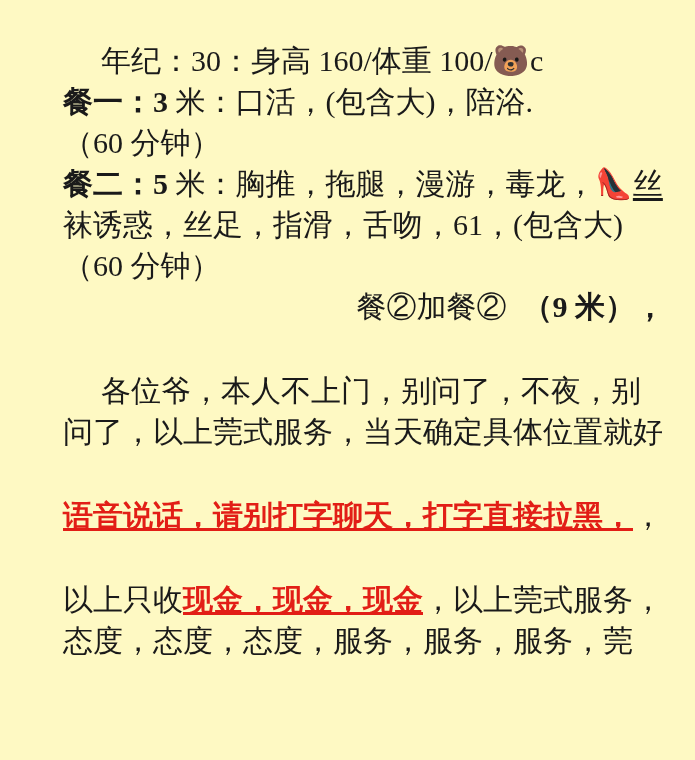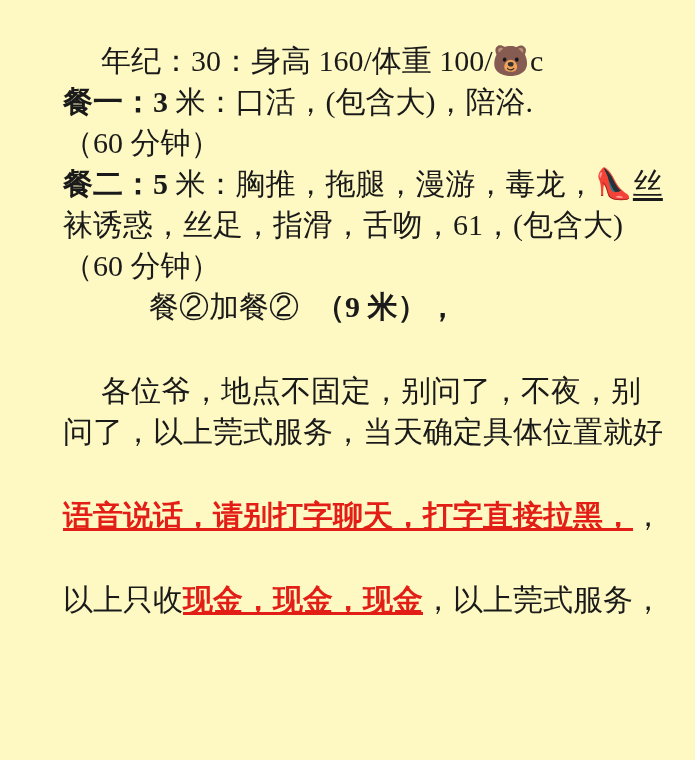--- a/index.html
+++ b/index.html
@@ -22,21 +22,21 @@
     padding: 40px 30px 0 63px;
     background: #fef9c3;
   }
   .para { margin: 0 0 43px 0; }
   .para:last-child { margin-bottom: 16px; }
   .line {
     line-height: 41px;
     white-space: pre;
   }
   .indent { padding-left: 38px; }
-  .combo2-line { padding-left: 86px; }
+  .combo2-line { padding-left: 86px; text-align: right; }
   b, .bold { font-weight: bold; }
   .red { color: #e21e16; font-weight: bold; text-decoration: underline; }
   .u { text-decoration: underline; text-underline-offset: 4px; }
   .gap { display: inline-block; width: 16px; }
   .emoji { font-style: normal; }
 </style>
 </head>
 <body>
 
 <div class="page">
@@ -48,25 +48,26 @@
     <div class="line">（60 分钟）</div>
 
     <div class="line"><b>餐二：5</b><span> 米：胸推，拖腿，漫游，毒龙，</span><span class="emoji">👠</span><span class="u">丝</span></div>
     <div class="line">袜诱惑，丝足，指滑，舌吻，61，(包含大)</div>
     <div class="line">（60 分钟）</div>
 
     <div class="line combo2-line"><span>餐②加餐②</span><span class="gap"></span><b>（9 米），</b></div>
   </div>
 
   <div class="para">
-    <div class="line indent">各位爷，地点不固定，别问了，不夜，别</div>
+    <div class="line indent">各位爷，本人不上门，别问了，不夜，别</div>
     <div class="line">问了，以上莞式服务，当天确定具体位置就好</div>
   </div>
 
   <div class="para">
     <div class="line"><span class="red">语音说话，请别打字聊天，打字直接拉黑，</span><span>，</span></div>
   </div>
 
   <div class="para">
     <div class="line"><span>以上只收</span><span class="red">现金，现金，现金</span><span>，以上莞式服务，</span></div>
+    <div class="line">态度，态度，态度，服务，服务，服务，莞</div>
   </div>
 
 </div>
 
 </body></html>

